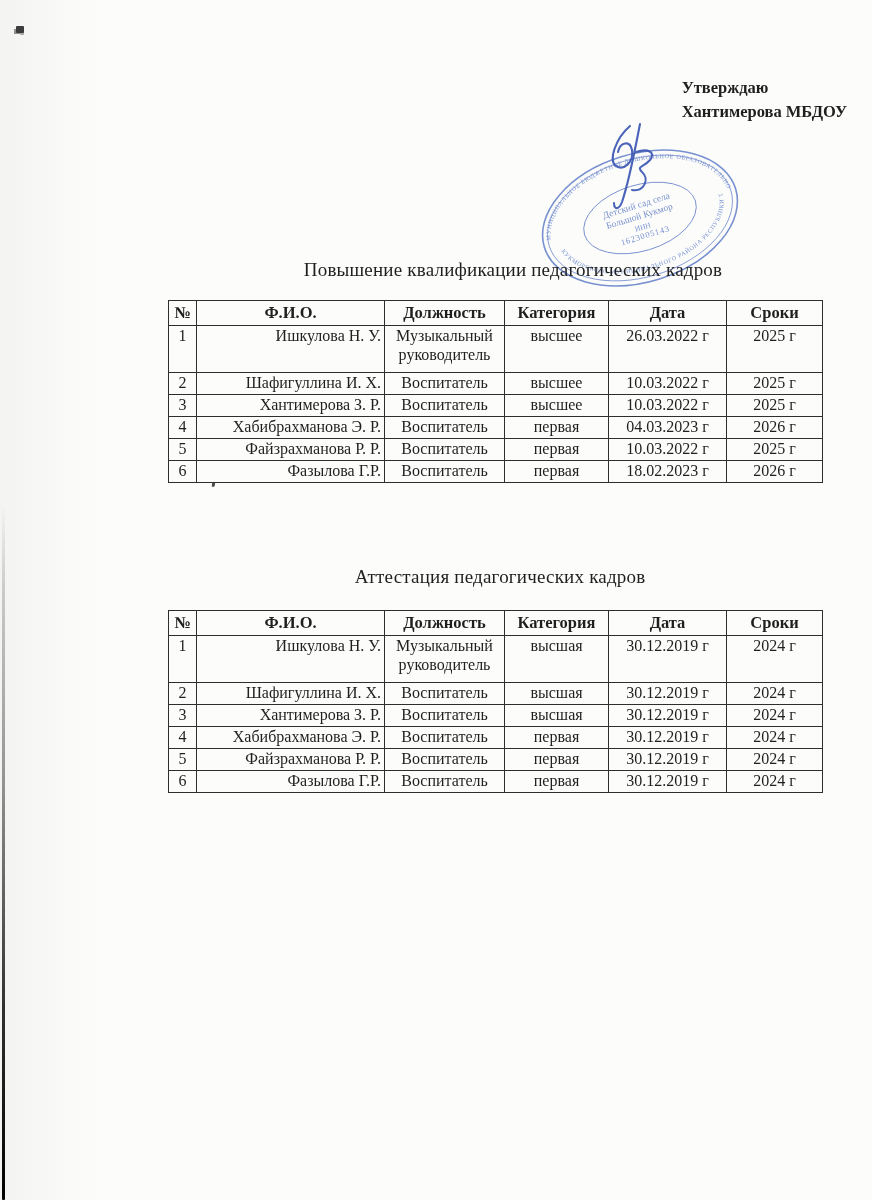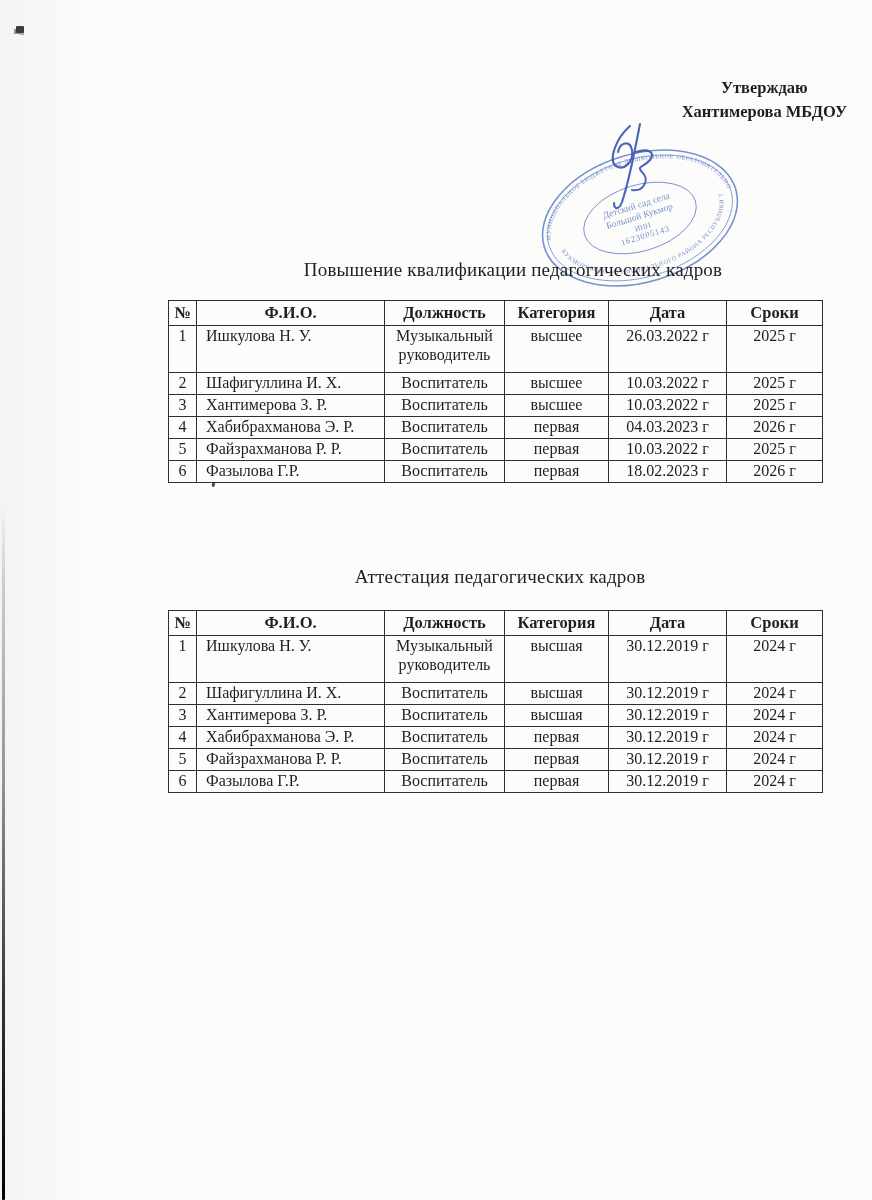--- a/index.html
+++ b/index.html
@@ -31,21 +31,21 @@
     box-shadow: -3px 2px 0 -1px rgba(60,60,60,0.55), 2px 4px 0 -2px rgba(60,60,60,0.4);
   }
   .speck-mid {
     position: absolute; left: 212px; top: 482px; width: 3px; height: 5px;
     background: #4a4a4a; border-radius: 40% 60% 60% 40%;
     transform: rotate(12deg);
   }
   
   .approval {
     position: absolute; top: 76px; right: 25px;
-    text-align: center; font-weight: bold; font-size: 16.5px; line-height: 23.5px;
+    text-align: left; font-weight: bold; font-size: 16.5px; line-height: 23.5px;
     white-space: nowrap;
   }
   .sig-underline {
     display: inline-block; width: 98px; height: 14px;
     border-bottom: 1.6px solid #242424; margin-right: 7px;
   }
   
   .stamp { position: absolute; left: 520px; top: 126px; width: 240px; height: 180px; }
   
   .signature { position: absolute; left: 578px; top: 118px; width: 130px; height: 100px; }
@@ -66,21 +66,21 @@
   table.doc.tb2 { top: 610px; }
   table.doc, table.doc th, table.doc td { border: 1.4px solid #2e2e2e; }
   table.doc th {
     font-weight: bold; font-size: 16.5px; text-align: center;
     height: 25px; padding: 1px 2px; vertical-align: middle;
   }
   table.doc td {
     padding: 1px 3px; vertical-align: top; text-align: center;
     height: 22px; line-height: 1.18;
   }
-  table.doc td.c1 { text-align: left; padding-left: 9px; }
+  table.doc td.c1 { text-align: right; padding-left: 9px; }
   table.doc tr.tall-row td { height: 47px; }
   col.col0 { width: 28px; }
   col.col1 { width: 188px; }
   col.col2 { width: 120px; }
   col.col3 { width: 104px; }
   col.col4 { width: 118px; }
   col.col5 { width: 96px; }
 </style>
 </head>
 <body>

